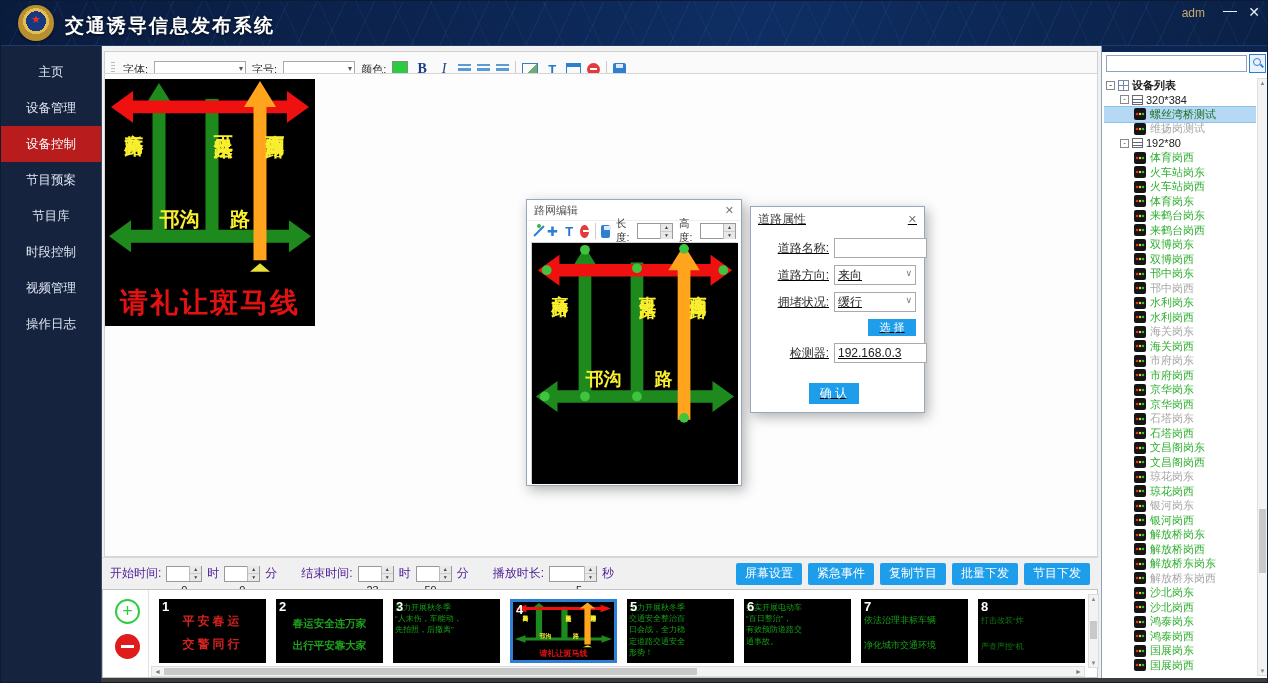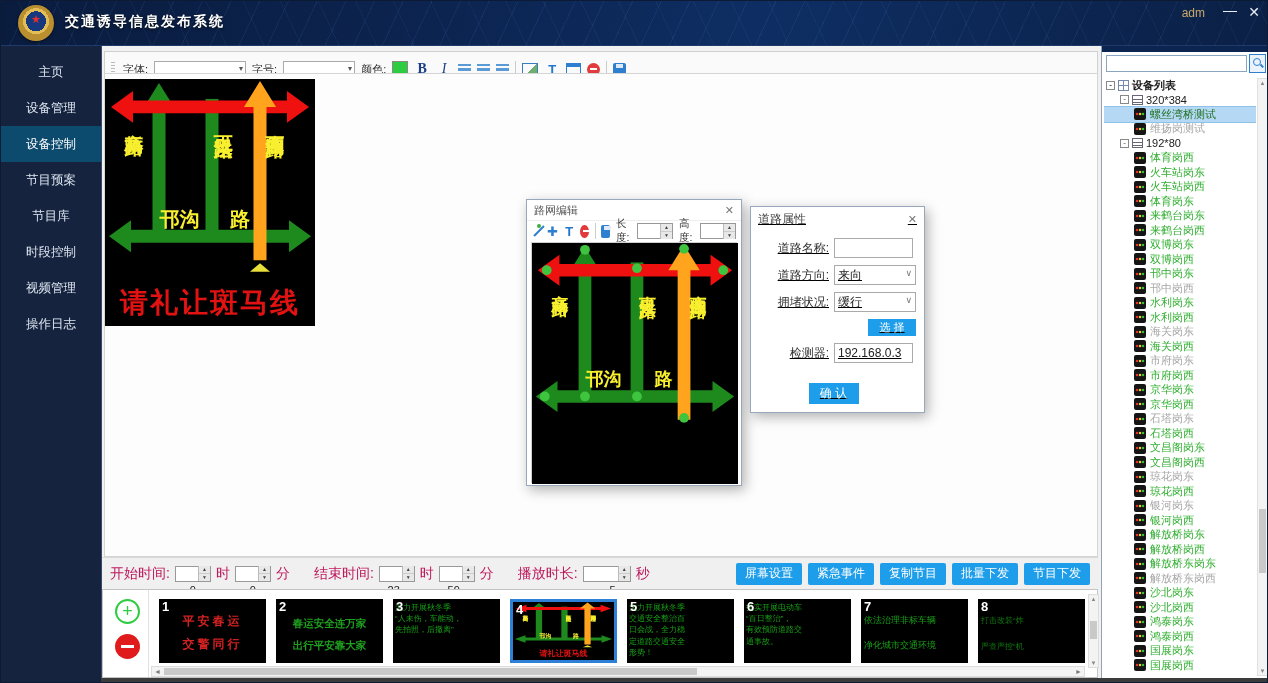--- a/index.html
+++ b/index.html
@@ -11,30 +11,30 @@
   .header { position:absolute; left:0; top:0; width:1268px; height:45px;
     background:linear-gradient(100deg,#0a1c3e 0%,#0c2450 35%,#0e2e63 60%,#0b2045 100%);
     box-shadow:inset 0 -1px 0 #1d3a6b; }
   .header::after { content:""; position:absolute; inset:0;
     background:repeating-linear-gradient(115deg, rgba(90,150,230,.10) 0 1px, transparent 1px 26px),
                repeating-linear-gradient(65deg, rgba(90,150,230,.07) 0 1px, transparent 1px 34px); }
   .badge { position:absolute; left:17px; top:4px; width:36px; height:36px; border-radius:50%;
     background:radial-gradient(circle at 50% 45%, #16387e 0 10px, #e3bd55 10px 13px, #ba8f30 13px 18px);
     box-shadow:0 1px 3px rgba(0,0,0,.6); z-index:2; }
   .badge .badge-star { position:absolute; left:0; top:8px; width:36px; text-align:center; color:#e03030; font-size:11px; }
-  .app-title { position:absolute; left:64px; top:12px; color:#ffffff; font-size:14px; font-weight:bold;
+  .app-title { position:absolute; left:64px; top:12px; color:#ffffff; font-size:19px; font-weight:bold;
     letter-spacing:2px; text-shadow:0 1px 3px rgba(0,0,0,.7); z-index:2;font-family:Liberation Mono, monospace; }
   .user { position:absolute; right:64px; top:5px; color:#c9a96b; font-size:12px; z-index:2; }
   .win-min { position:absolute; right:32px; top:1px; color:#e8eef8; font-size:14px; z-index:2; cursor:default; }
   .win-close { position:absolute; right:9px; top:3px; color:#e8eef8; font-size:14px; z-index:2; cursor:default; }
 
   
   .sidebar { position:absolute; left:0; top:45px; width:100px; height:638px; background:#16233e; padding-top:8px; }
   .side-item { height:36px; line-height:36px; text-align:center; color:#dde6f2; font-size:12.5px; cursor:default; }
-  .side-item.active { background:#0c4a6e; color:#ffffff; }
+  .side-item.active { background:#b91c1c; color:#ffffff; }
 
   
   .main { position:absolute; left:100px; top:45px; width:1000px; height:638px; background:#f1f1f1; border-left:1px solid #3a4a66; }
   .toolbar { position:absolute; left:2px; top:5px; width:994px; height:36px; background:#fafafa;
     border:1px solid #d0d0d0; display:flex; align-items:center; gap:6px; padding:0 6px; }
   .grip { width:4px; height:14px; background:repeating-linear-gradient(to bottom,#bbb 0 1px,transparent 1px 3px); margin-right:2px; }
   .tb-label { font-size:11px; color:#333; }
   .dd { position:relative; height:17px; background:#fff; border:1px solid #aaa; }
   .dd-font { width:92px; } .dd-size { width:72px; }
   .dd .dd-arrow { position:absolute; right:2px; top:2px; font-size:8px; color:#555; }
@@ -93,36 +93,36 @@
   .spin .spin-v { font-size:10.5px; color:#222; padding:0 2px; min-width:20px; text-align:right;margin-top:32px; }
   .spin .spin-btns { display:flex; flex-direction:column; border-left:1px solid #bbb; }
   .spin .spin-btns i { font-style:normal; font-size:5px; line-height:7px; width:11px; text-align:center;
     color:#444; background:#e8e8e8; border-bottom:1px solid #ccc; }
   .spin .spin-btns i:last-child { border-bottom:none; }
 
   .dlg-props { left:648px; top:160px; width:175px; height:207px;text-decoration:underline; }
   .dlg-props .dlg-title { font-size:12px; color:#444; height:24px; }
   .prow { display:flex; align-items:center; margin:7px 8px 0 0; }
   .plabel { width:78px; text-align:right; font-size:12px; color:#333; margin-right:5px; flex:none; }
-  .pinput { width:79px; height:20px; border:1px solid #aaa; font-size:12px; padding:0 3px; font-family:inherit; color:#222; }
+  .pinput { width:93px; height:20px; border:1px solid #aaa; font-size:12px; padding:0 3px; font-family:inherit; color:#222; }
   .pselect { position:relative; width:84px; height:20px; border:1px solid #aaa; background:#fff; font-size:12px;
     color:#222; display:flex; align-items:center; padding:0 3px; }
   .pselect .chev { position:absolute; right:3px; top:2px; font-style:normal; font-size:9px; color:#777; }
   .blue-btn { background:var(--accent-blue); color:#fff; font-size:12px; display:inline-flex;
     align-items:center; justify-content:center; cursor:default; }
   .btnrow { justify-content:flex-end; }
   .btnrow .blue-btn { width:48px; height:17px; font-size:11px; }
   .confirmrow { justify-content:center; margin-top:20px; }
   .confirmrow .blue-btn { width:50px; height:21px; }
 
   
   .sched-bar { position:absolute; left:0px; top:511px; width:996px; height:32px; background:#f0f0f0;
     border-top:1px solid #d8d8d8; display:flex; align-items:center; padding:0 8px; }
   .sched { display:flex; align-items:center; gap:5px; }
-  .sched .lb { font-size:14px; color:#be185d; }
+  .sched .lb { font-size:12px; color:#4c1d95; }
   .sched .gap { width:14px; }
   .sched .spin .spin-v { min-width:22px; font-size:11px; }
   .action-bar { margin-left:auto; display:flex; gap:6px; }
   .action-bar .blue-btn { padding:0 9px; height:22px; font-size:12px; border-radius:2px; }
 
   
   .strip { position:absolute; left:0; top:543px; width:996px; height:89px; background:#fff; border:1px solid #c4c4c4; }
   .addrem { position:absolute; left:2px; top:0; width:44px; height:87px; border-right:1px solid #e2e2e2; }
   .btn-add { position:absolute; left:10px; top:9px; width:25px; height:25px; border-radius:50%; border:2px solid #2ecc40;
     color:#2ecc40; font-size:18px; line-height:21px; text-align:center; }

